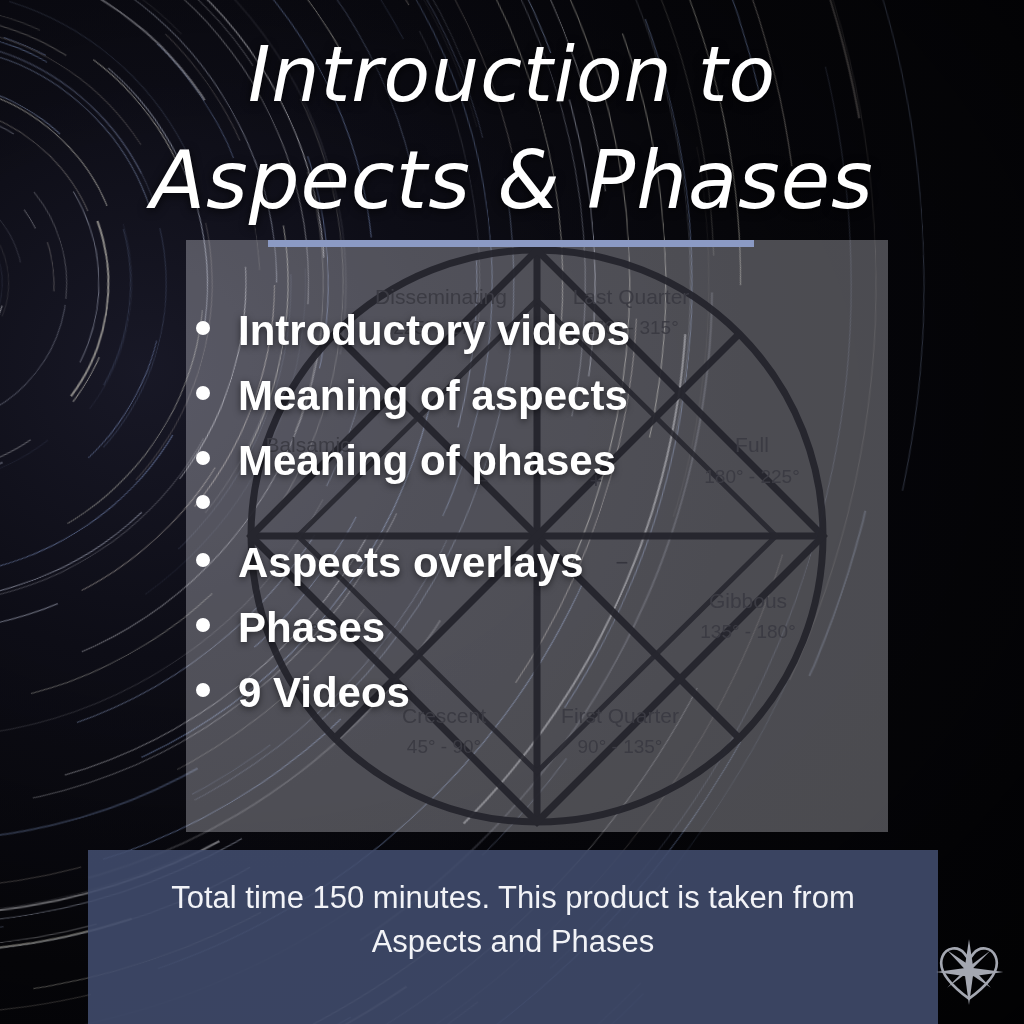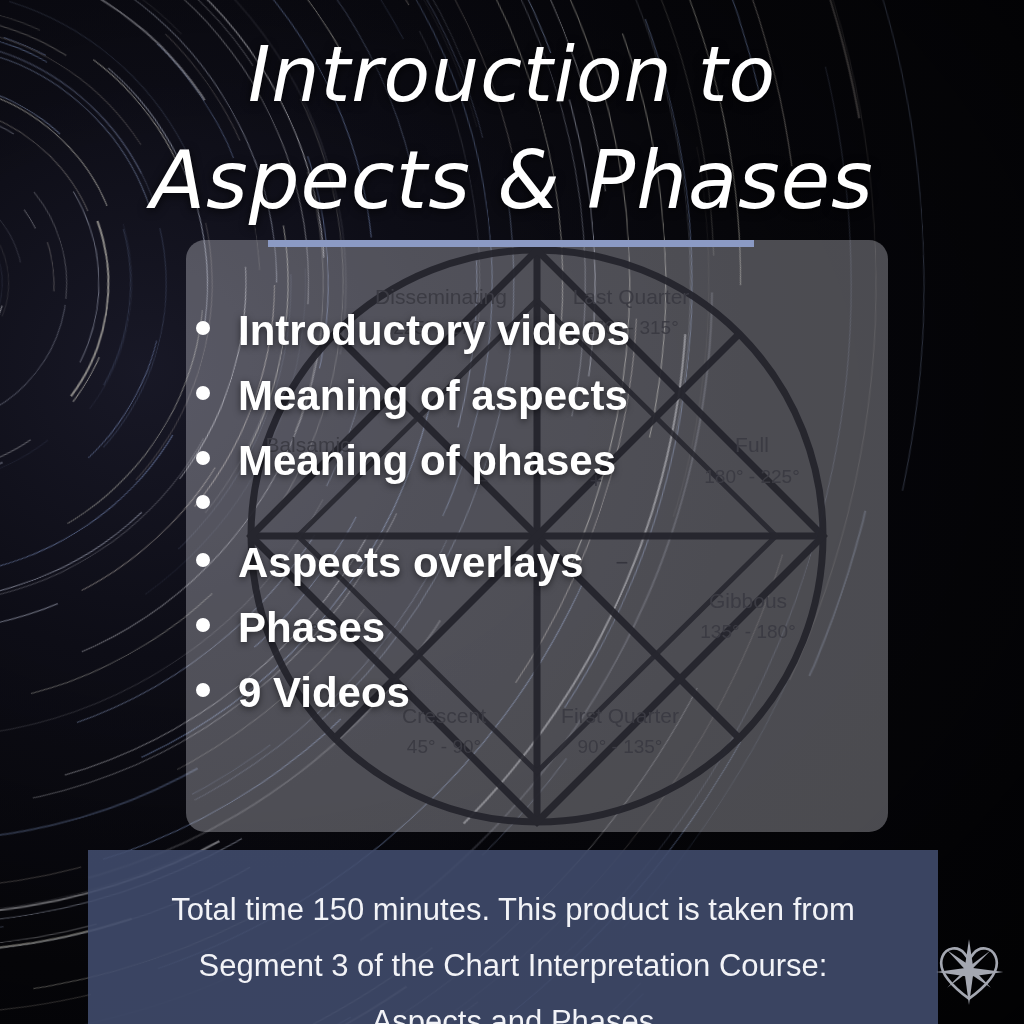--- a/index.html
+++ b/index.html
@@ -65,21 +65,20 @@
   
   .panel {
     position: absolute;
     left: 186px;
     top: 240px;
     width: 702px;
     height: 592px;
     background: rgba(214, 214, 222, 0.34);
     z-index: 2;
     overflow: hidden;
-    border-radius: 19px;
   }
   .panel-rule {
     position: absolute;
     left: 268px;
     top: 240px;
     width: 486px;
     height: 7px;
     background: #8b9ac4;
     z-index: 5;
   }
@@ -145,21 +144,21 @@
     height: 174px;
     background: rgba(66, 77, 110, 0.88);
     z-index: 5;
     color: #f2f3f7;
     font-size: 31px;
     line-height: 1.42;
     text-align: center;
     padding-top: 26px;
     box-sizing: border-box;
   }
-  .caption p { margin: 12px; }
+  .caption p { margin: 0; }
 
   
   .logo {
     position: absolute;
     right: 16px;
     bottom: 16px;
     width: 78px;
     height: 78px;
     z-index: 6;
     opacity: 0.82;
@@ -609,21 +608,20 @@
       <span>Phases</span>
     </li>
     <li>
       <span class="dot"></span>
       <span>9 Videos</span>
     </li>
   </ul>
 
   <div class="caption">
     <p>Total time 150 minutes. This product is taken from</p>
-    <p>Segment 3 of the Chart Interpretation Course:</p>
     <p>Aspects and Phases</p>
   </div>
 
   <svg class="logo" viewBox="0 0 100 100">
     <path d="M50 88 C20 66 10 48 16 34 C21 22 36 20 44 30 L50 38 L56 30 C64 20 79 22 84 34 C90 48 80 66 50 88 Z" fill="none" stroke="#c8ccd8" stroke-width="3.4"></path>
     <g fill="#c8ccd8">
       <polygon points="50,12 56,52 50,96 44,52"></polygon>
       <polygon points="8,54 50,48 94,54 50,60"></polygon>
       <polygon points="22,26 52,46 78,74 48,54"></polygon>
       <polygon points="78,26 54,50 22,74 46,50"></polygon>

